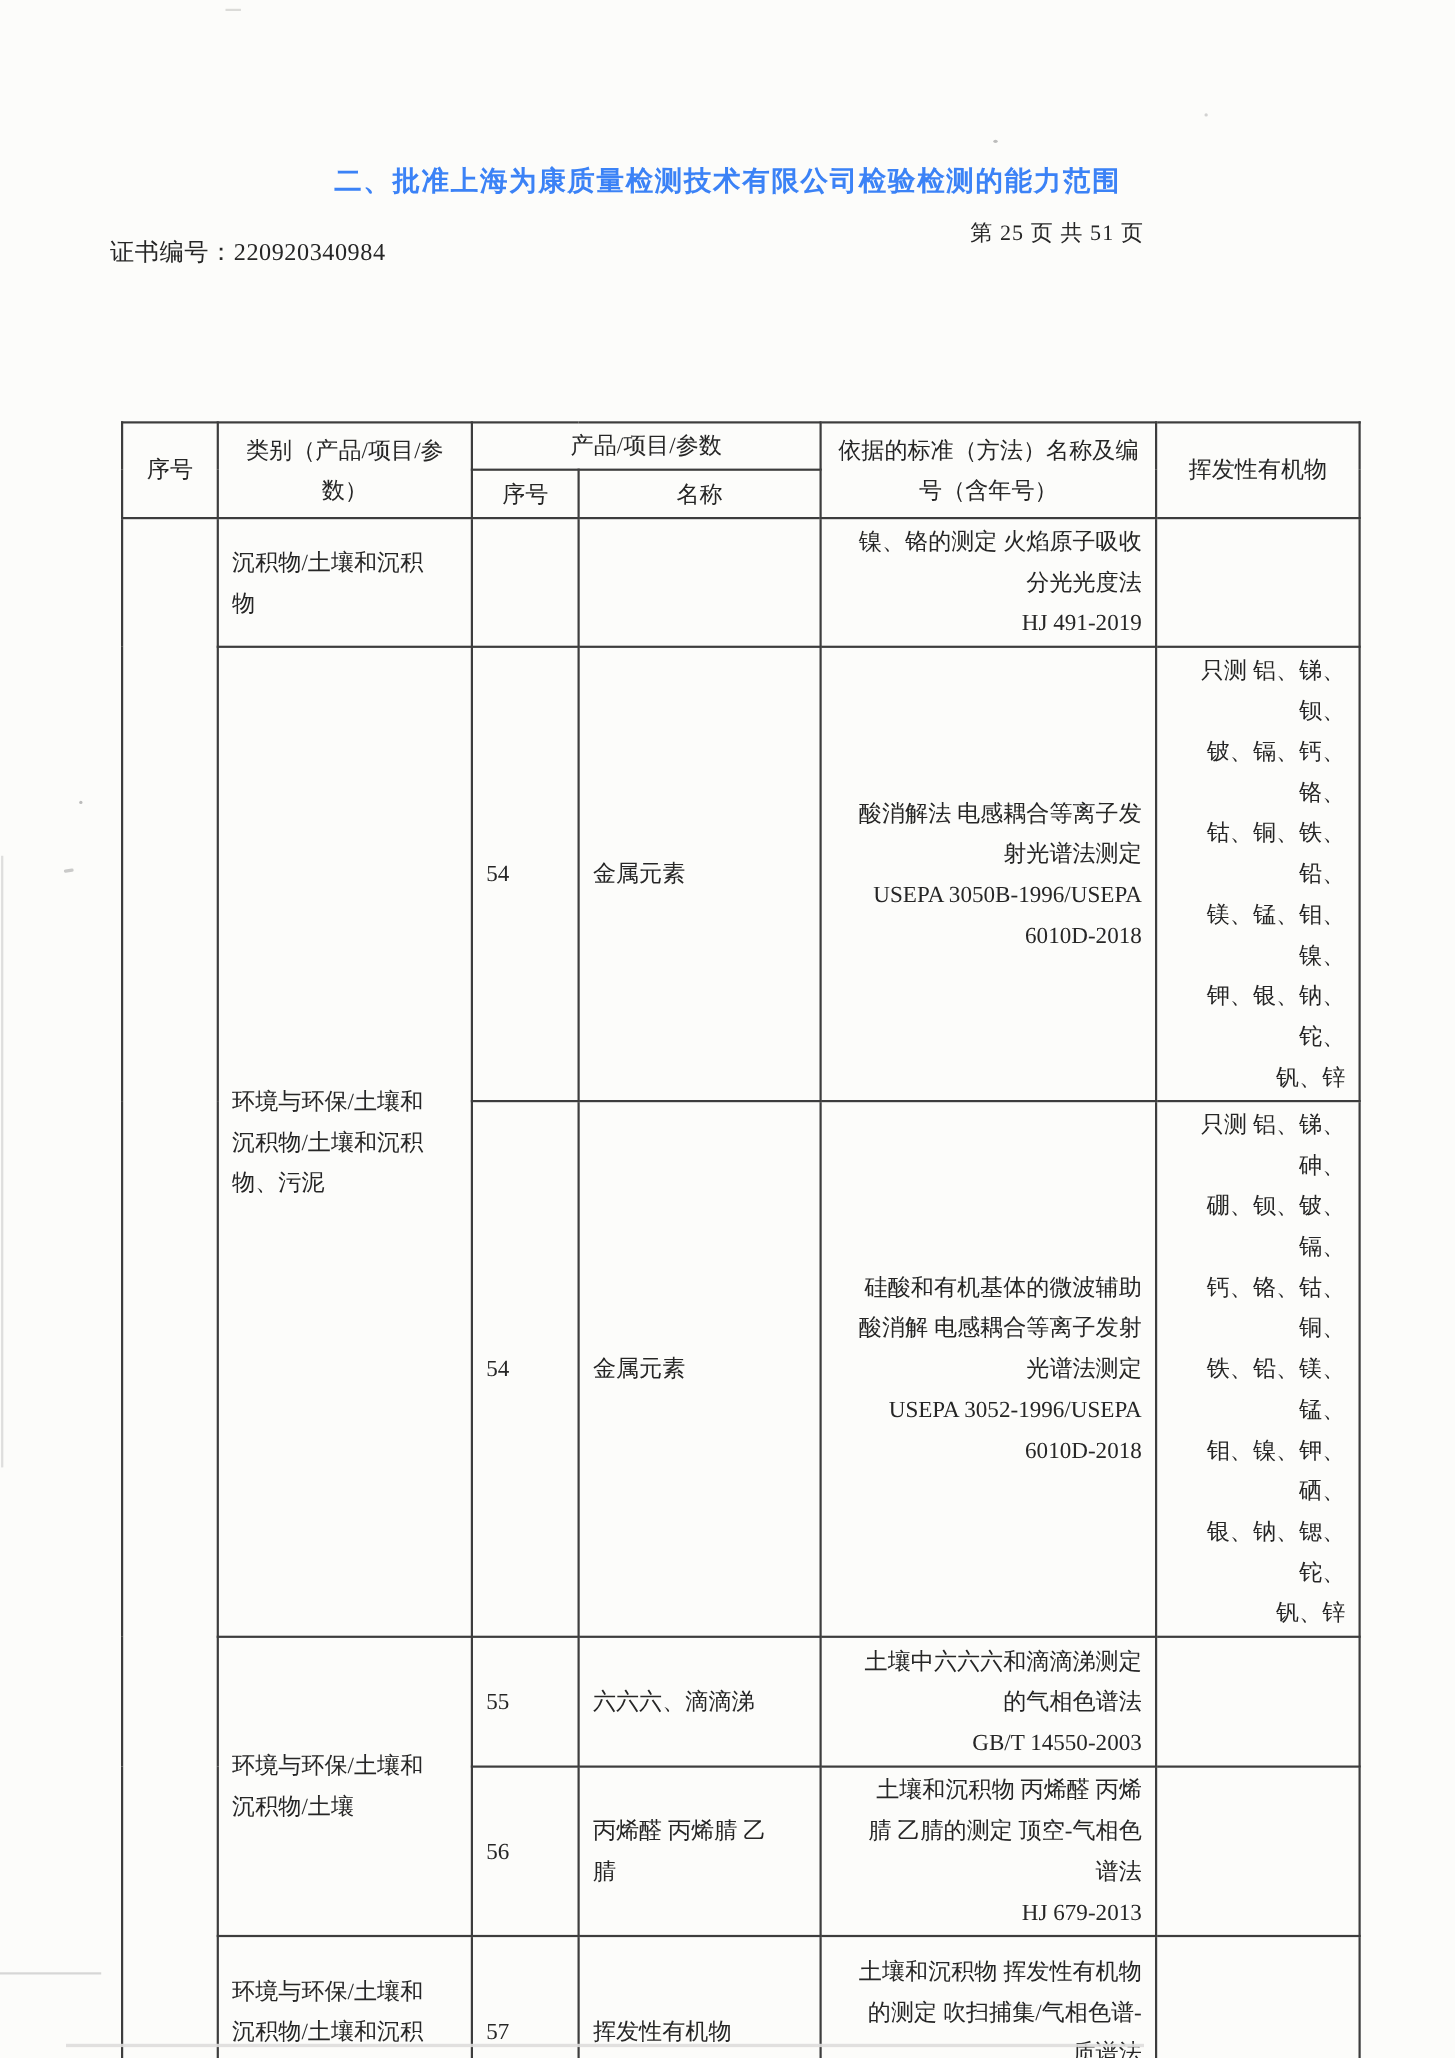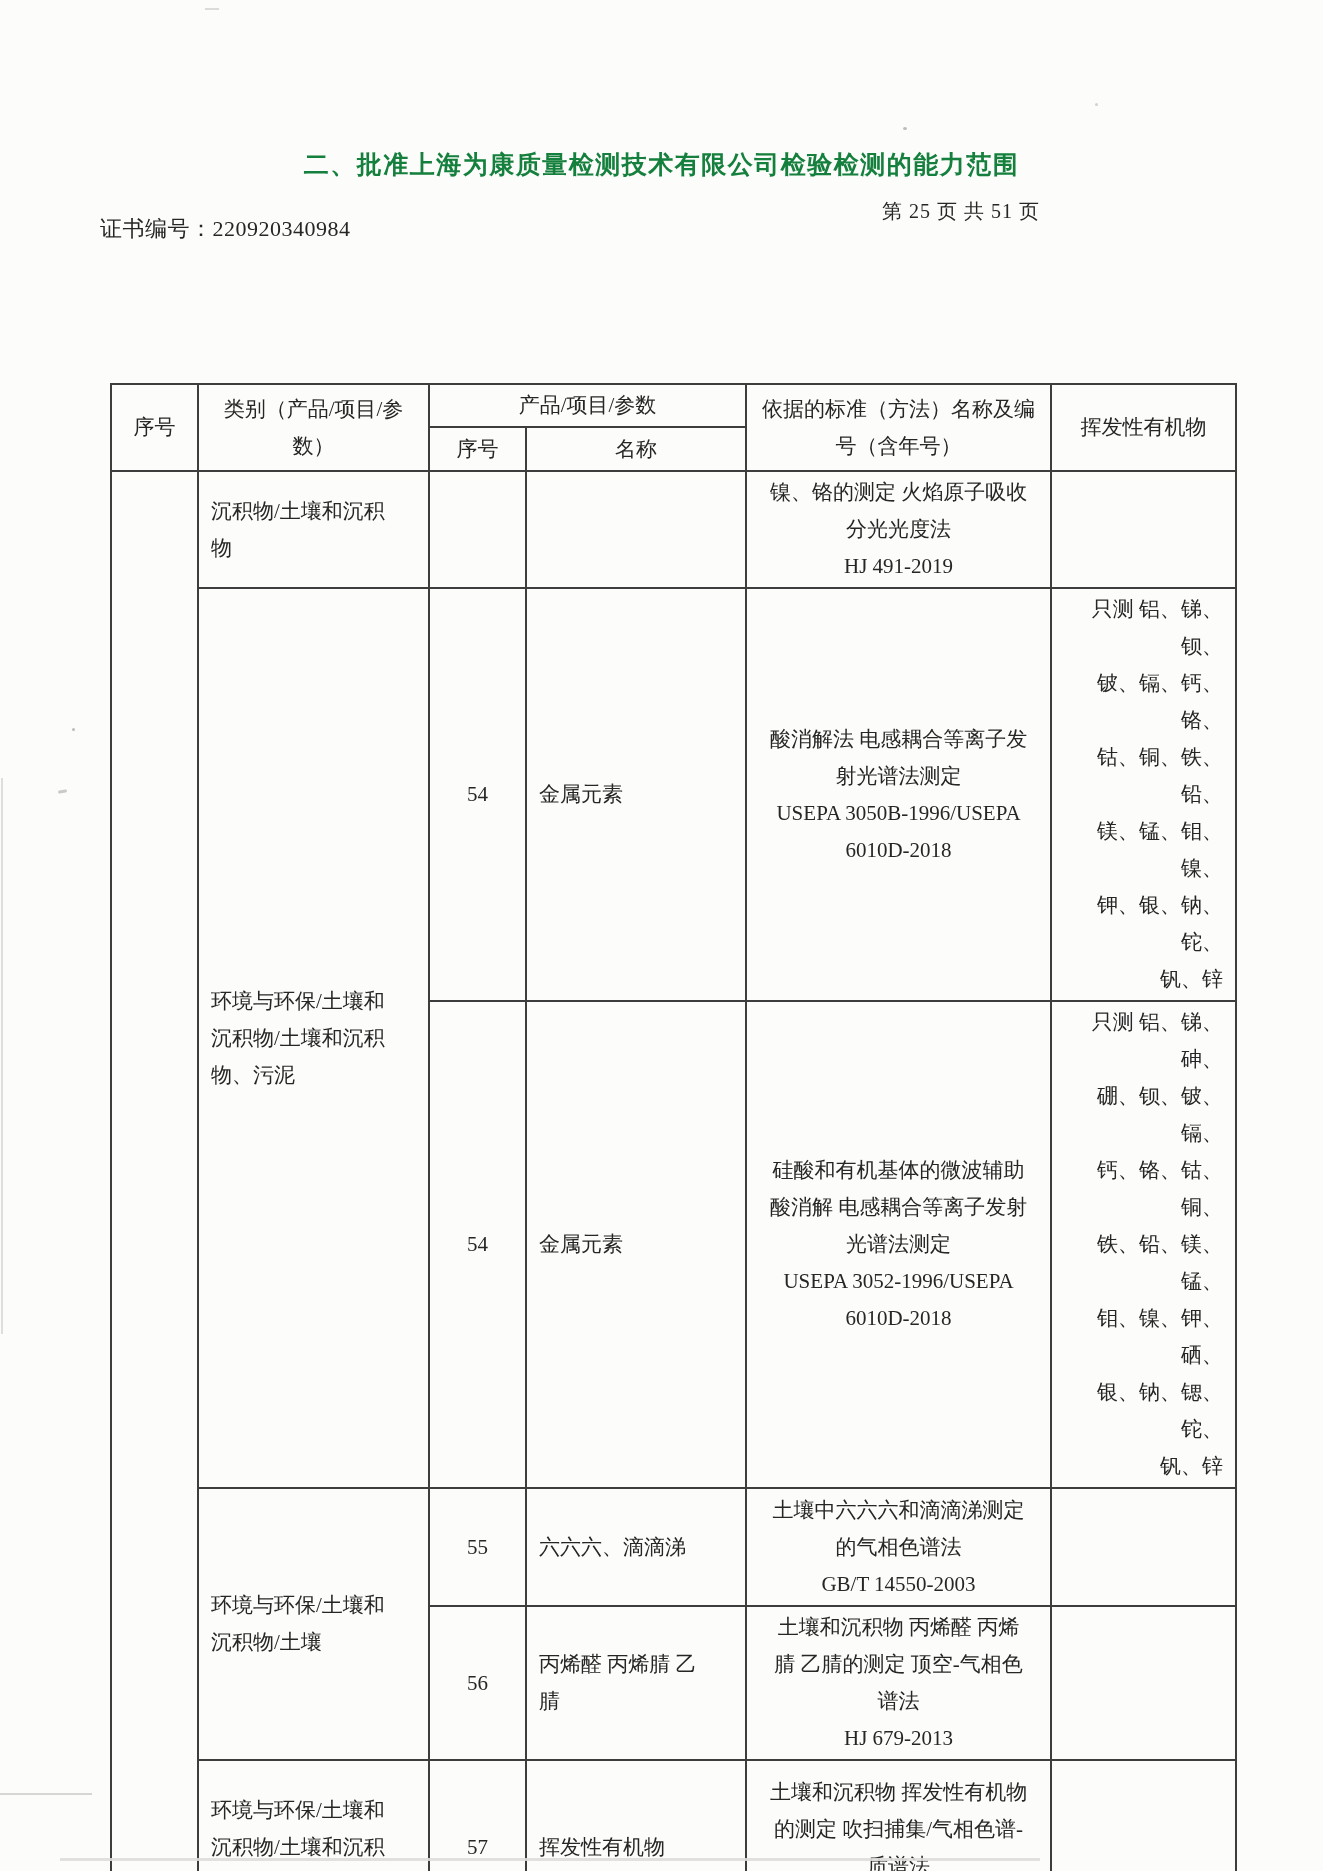--- a/index.html
+++ b/index.html
@@ -9,21 +9,21 @@
     margin:0 auto;
     background:#fcfcfa;
     font-family:"Liberation Serif","DejaVu Serif",serif;
     color:#262626;
     overflow:hidden;
   }
   .title{
     position:absolute;top:148px;left:0;right:0;
     text-align:center;
     font-size:25px;font-weight:600;letter-spacing:1.5px;
-    color:#15803d;
+    color:#3b82f6;
   }
   .cert{
     position:absolute;top:214px;left:100px;
     font-size:22px;letter-spacing:0.5px;
   }
   .pageinfo{
     position:absolute;top:198px;right:283px;
     font-size:20px;letter-spacing:1px;margin-left:32px;
   }
   .address{
@@ -48,23 +48,23 @@
   td.hd{text-align:center;line-height:34px;padding:2px 6px;}
   tr.h1{height:40px;}
   tr.h2{height:44px;}
   tr.r1{height:112px;}
   tr.r2{height:235px;}
   tr.r3{height:225px;}
   tr.r4{height:118px;}
   tr.r5{height:150px;}
   tr.r6{height:175px;}
   td.c-cat{text-align:left;}
-  td.c-seq{text-align:center;padding:2px 4px;}
+  td.c-seq{text-align:left;padding:2px 4px;}
   td.c-name{text-align:left;}
-  td.c-std{text-align:center;}
+  td.c-std{text-align:right;}
   td.c-lim{
     text-align:right;
     font-size:19px;
     line-height:32px;
     padding:4px 6px 4px 10px;
   }
   td.c-first{padding:0;}
   
   .artifact{position:absolute;pointer-events:none;}
   .a-dot1{top:127px;left:903px;width:4px;height:3px;background:#9a9a9a;border-radius:50%;opacity:.65;}

